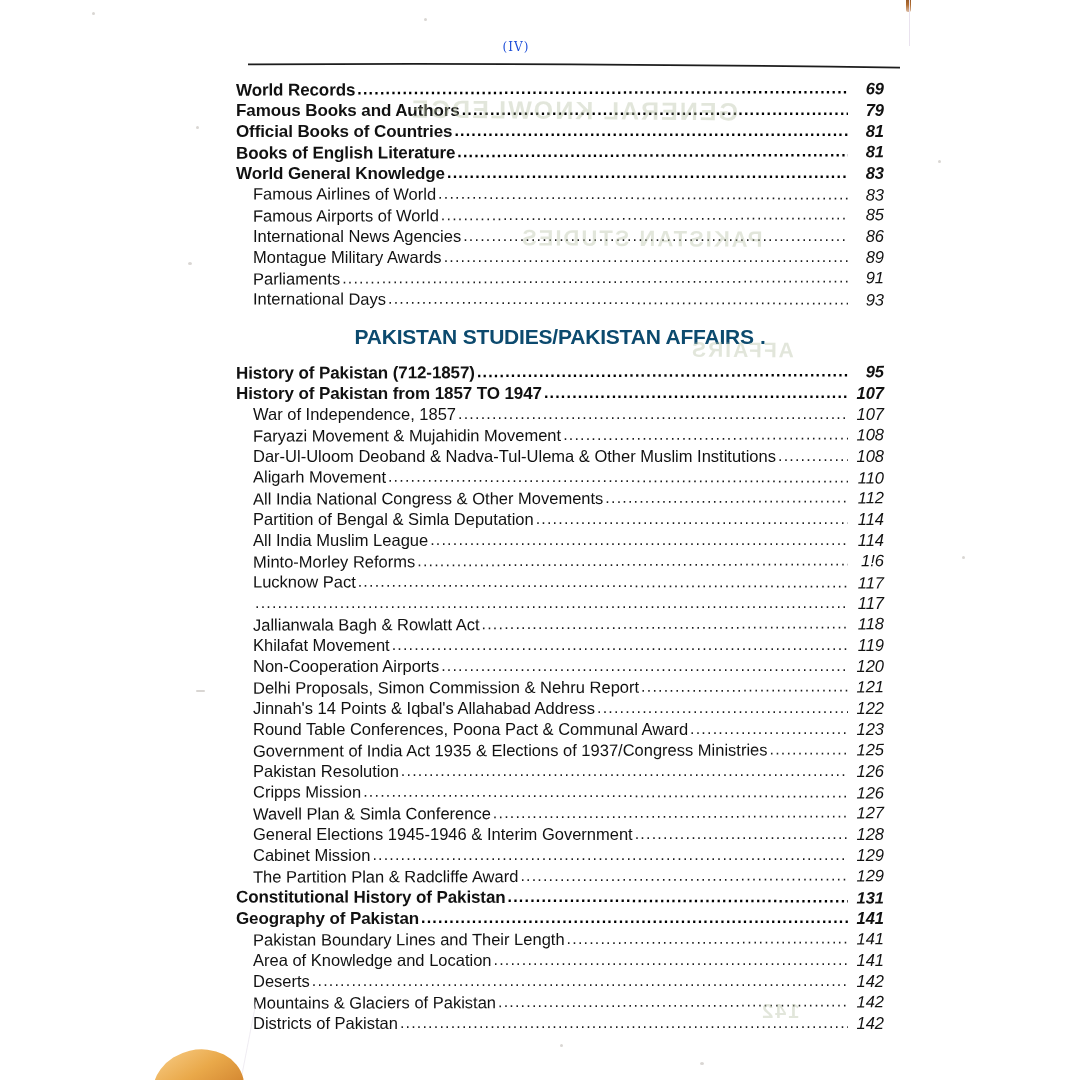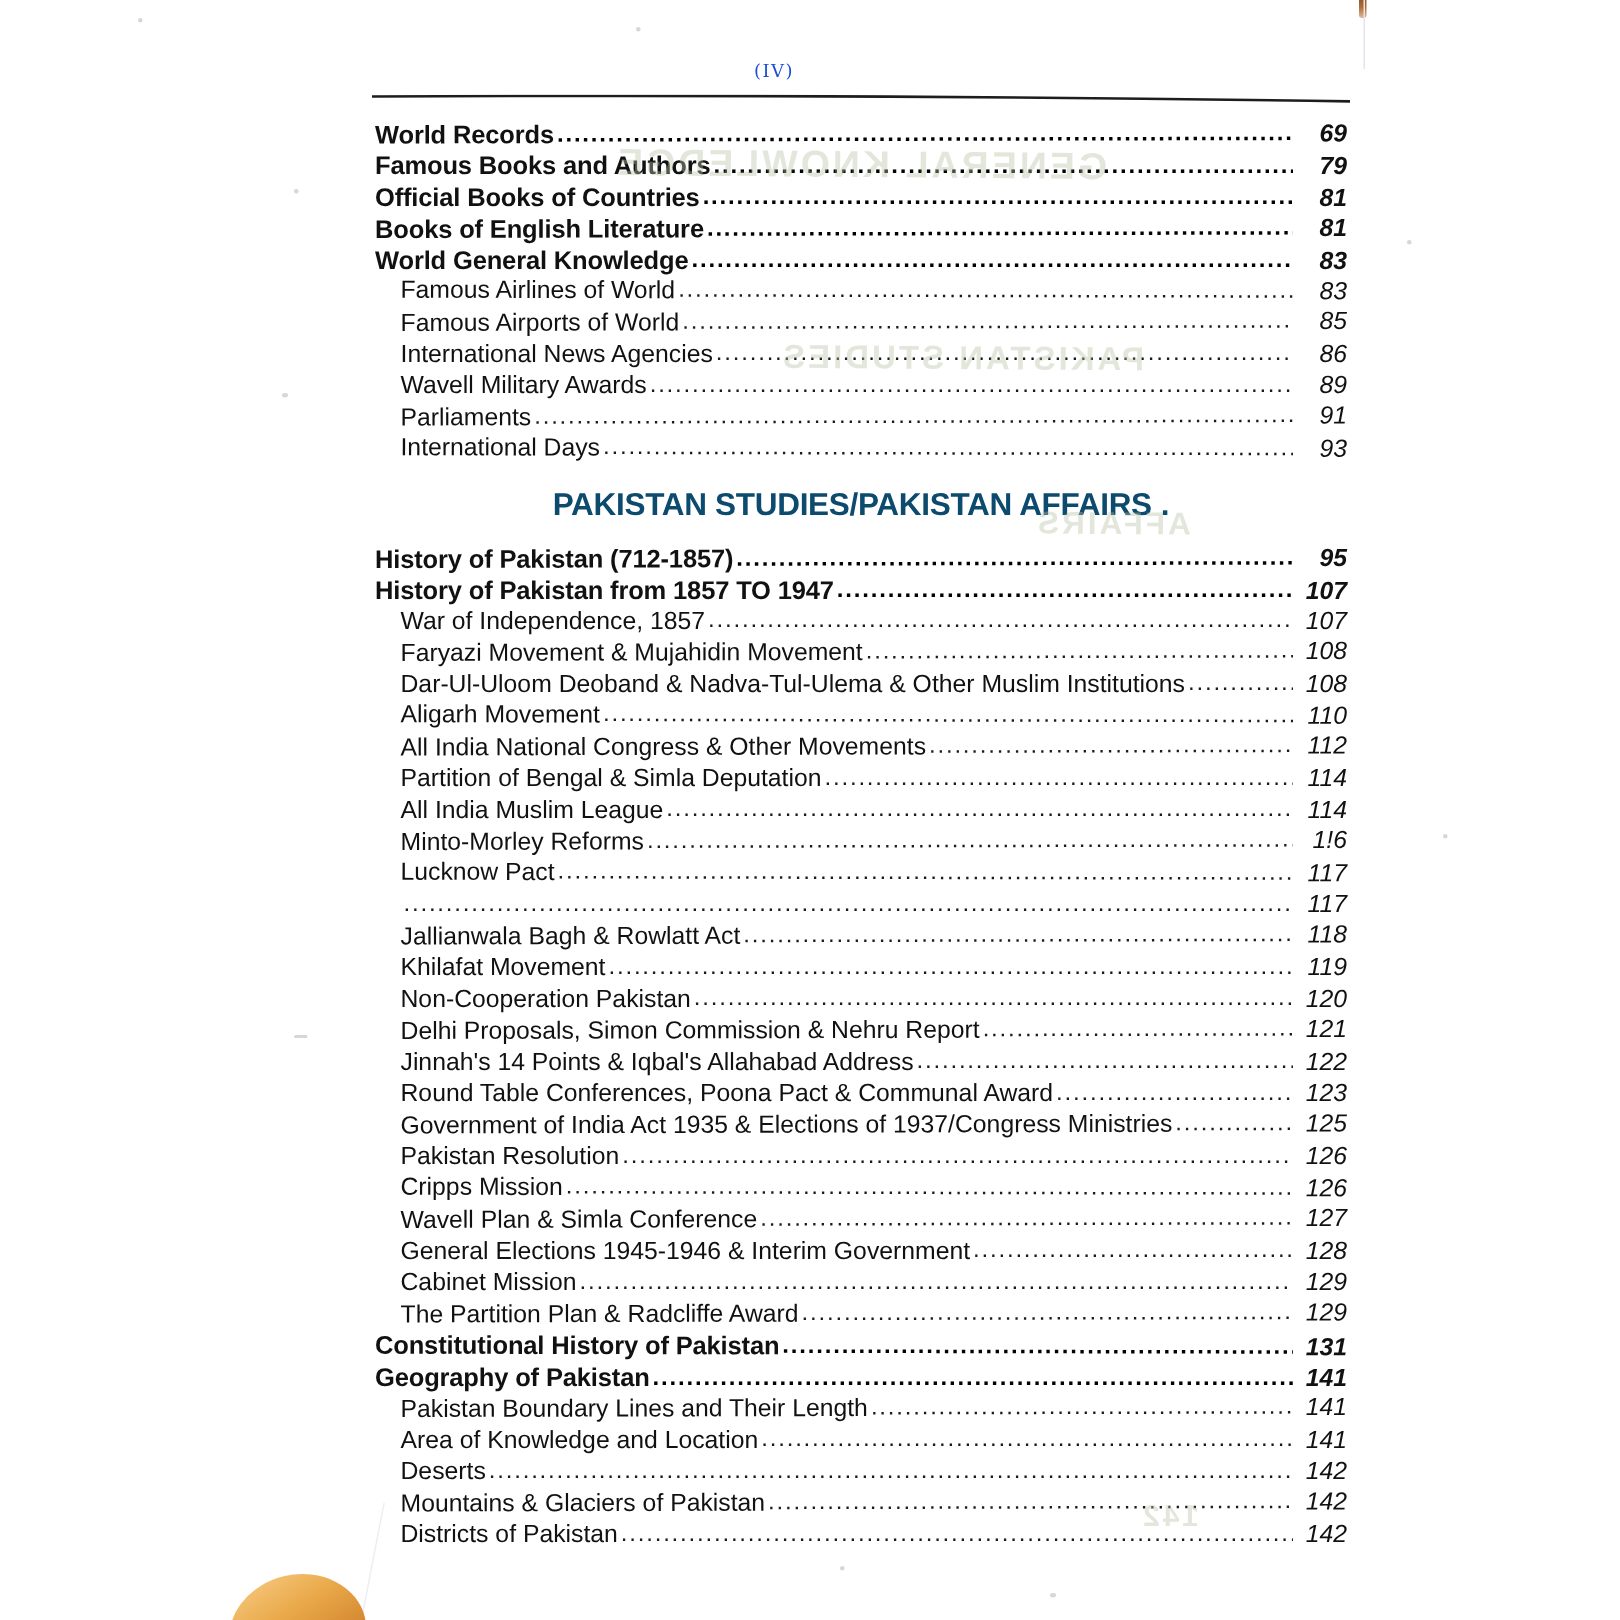--- a/index.html
+++ b/index.html
@@ -103,21 +103,21 @@
     position: absolute;
     left: 248px;
     top: 63px;
     width: 648px;
     height: 3px;
   }
   .rule svg { display: block; }
 
   .toc {
     position: absolute;
-    left: 250px;
+    left: 236px;
     top: 79px;
     width: 648px;
   }
 
   .entry {
     display: flex;
     align-items: baseline;
     height: 21px;
     line-height: 21px;
     white-space: nowrap;
@@ -232,21 +232,21 @@
           <span class="title">Famous Airports of World</span>
           <span class="leader"></span>
           <span class="pageno">85</span>
         </div>
         <div class="entry lvl2">
           <span class="title">International News Agencies</span>
           <span class="leader"></span>
           <span class="pageno">86</span>
         </div>
         <div class="entry lvl2">
-          <span class="title">Wavell Military Awards</span>
+          <span class="title">Montague Military Awards</span>
           <span class="leader"></span>
           <span class="pageno">89</span>
         </div>
         <div class="entry lvl2 skew-a">
           <span class="title">Parliaments</span>
           <span class="leader"></span>
           <span class="pageno">91</span>
         </div>
         <div class="entry lvl2 skew-b">
           <span class="title">International Days</span>
@@ -324,21 +324,21 @@
           <span class="title">Jallianwala Bagh &amp; Rowlatt Act</span>
           <span class="leader"></span>
           <span class="pageno">118</span>
         </div>
         <div class="entry lvl2">
           <span class="title">Khilafat Movement</span>
           <span class="leader"></span>
           <span class="pageno">119</span>
         </div>
         <div class="entry lvl2">
-          <span class="title">Non-Cooperation Pakistan</span>
+          <span class="title">Non-Cooperation Airports</span>
           <span class="leader"></span>
           <span class="pageno">120</span>
         </div>
         <div class="entry lvl2 skew-a">
           <span class="title">Delhi Proposals, Simon Commission &amp; Nehru Report</span>
           <span class="leader"></span>
           <span class="pageno">121</span>
         </div>
         <div class="entry lvl2">
           <span class="title">Jinnah's 14 Points &amp; Iqbal's Allahabad Address</span>

